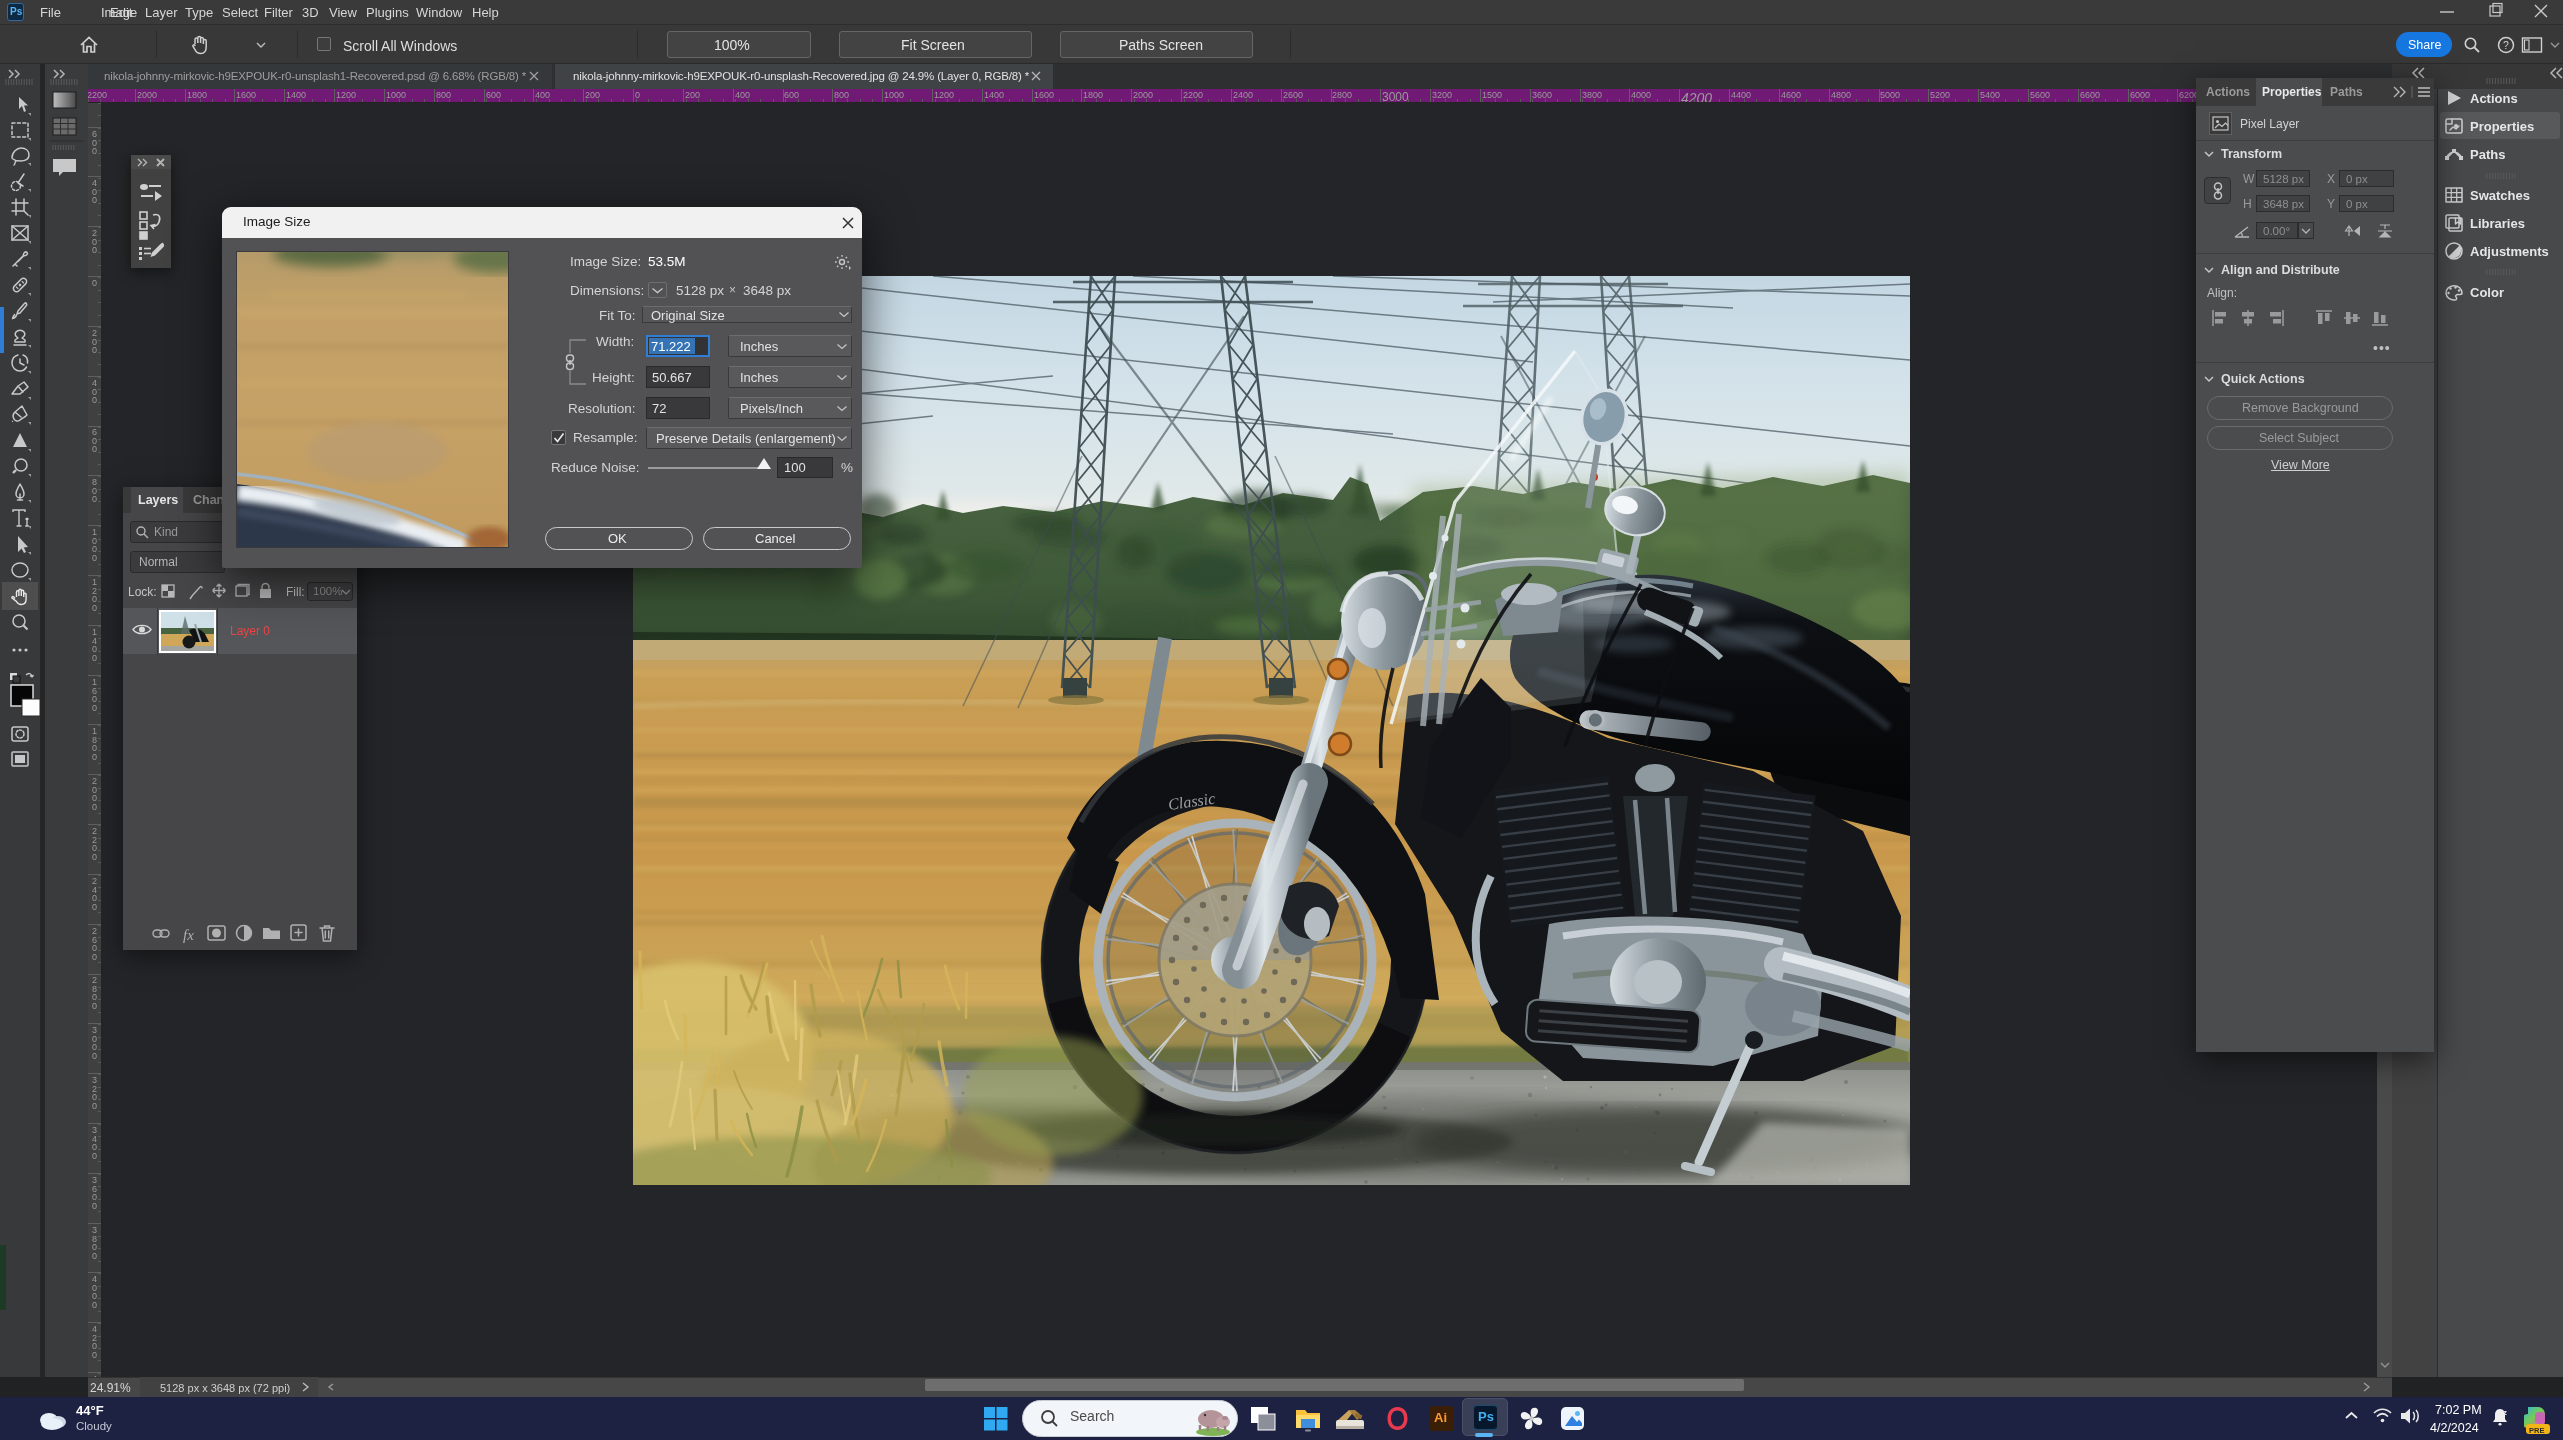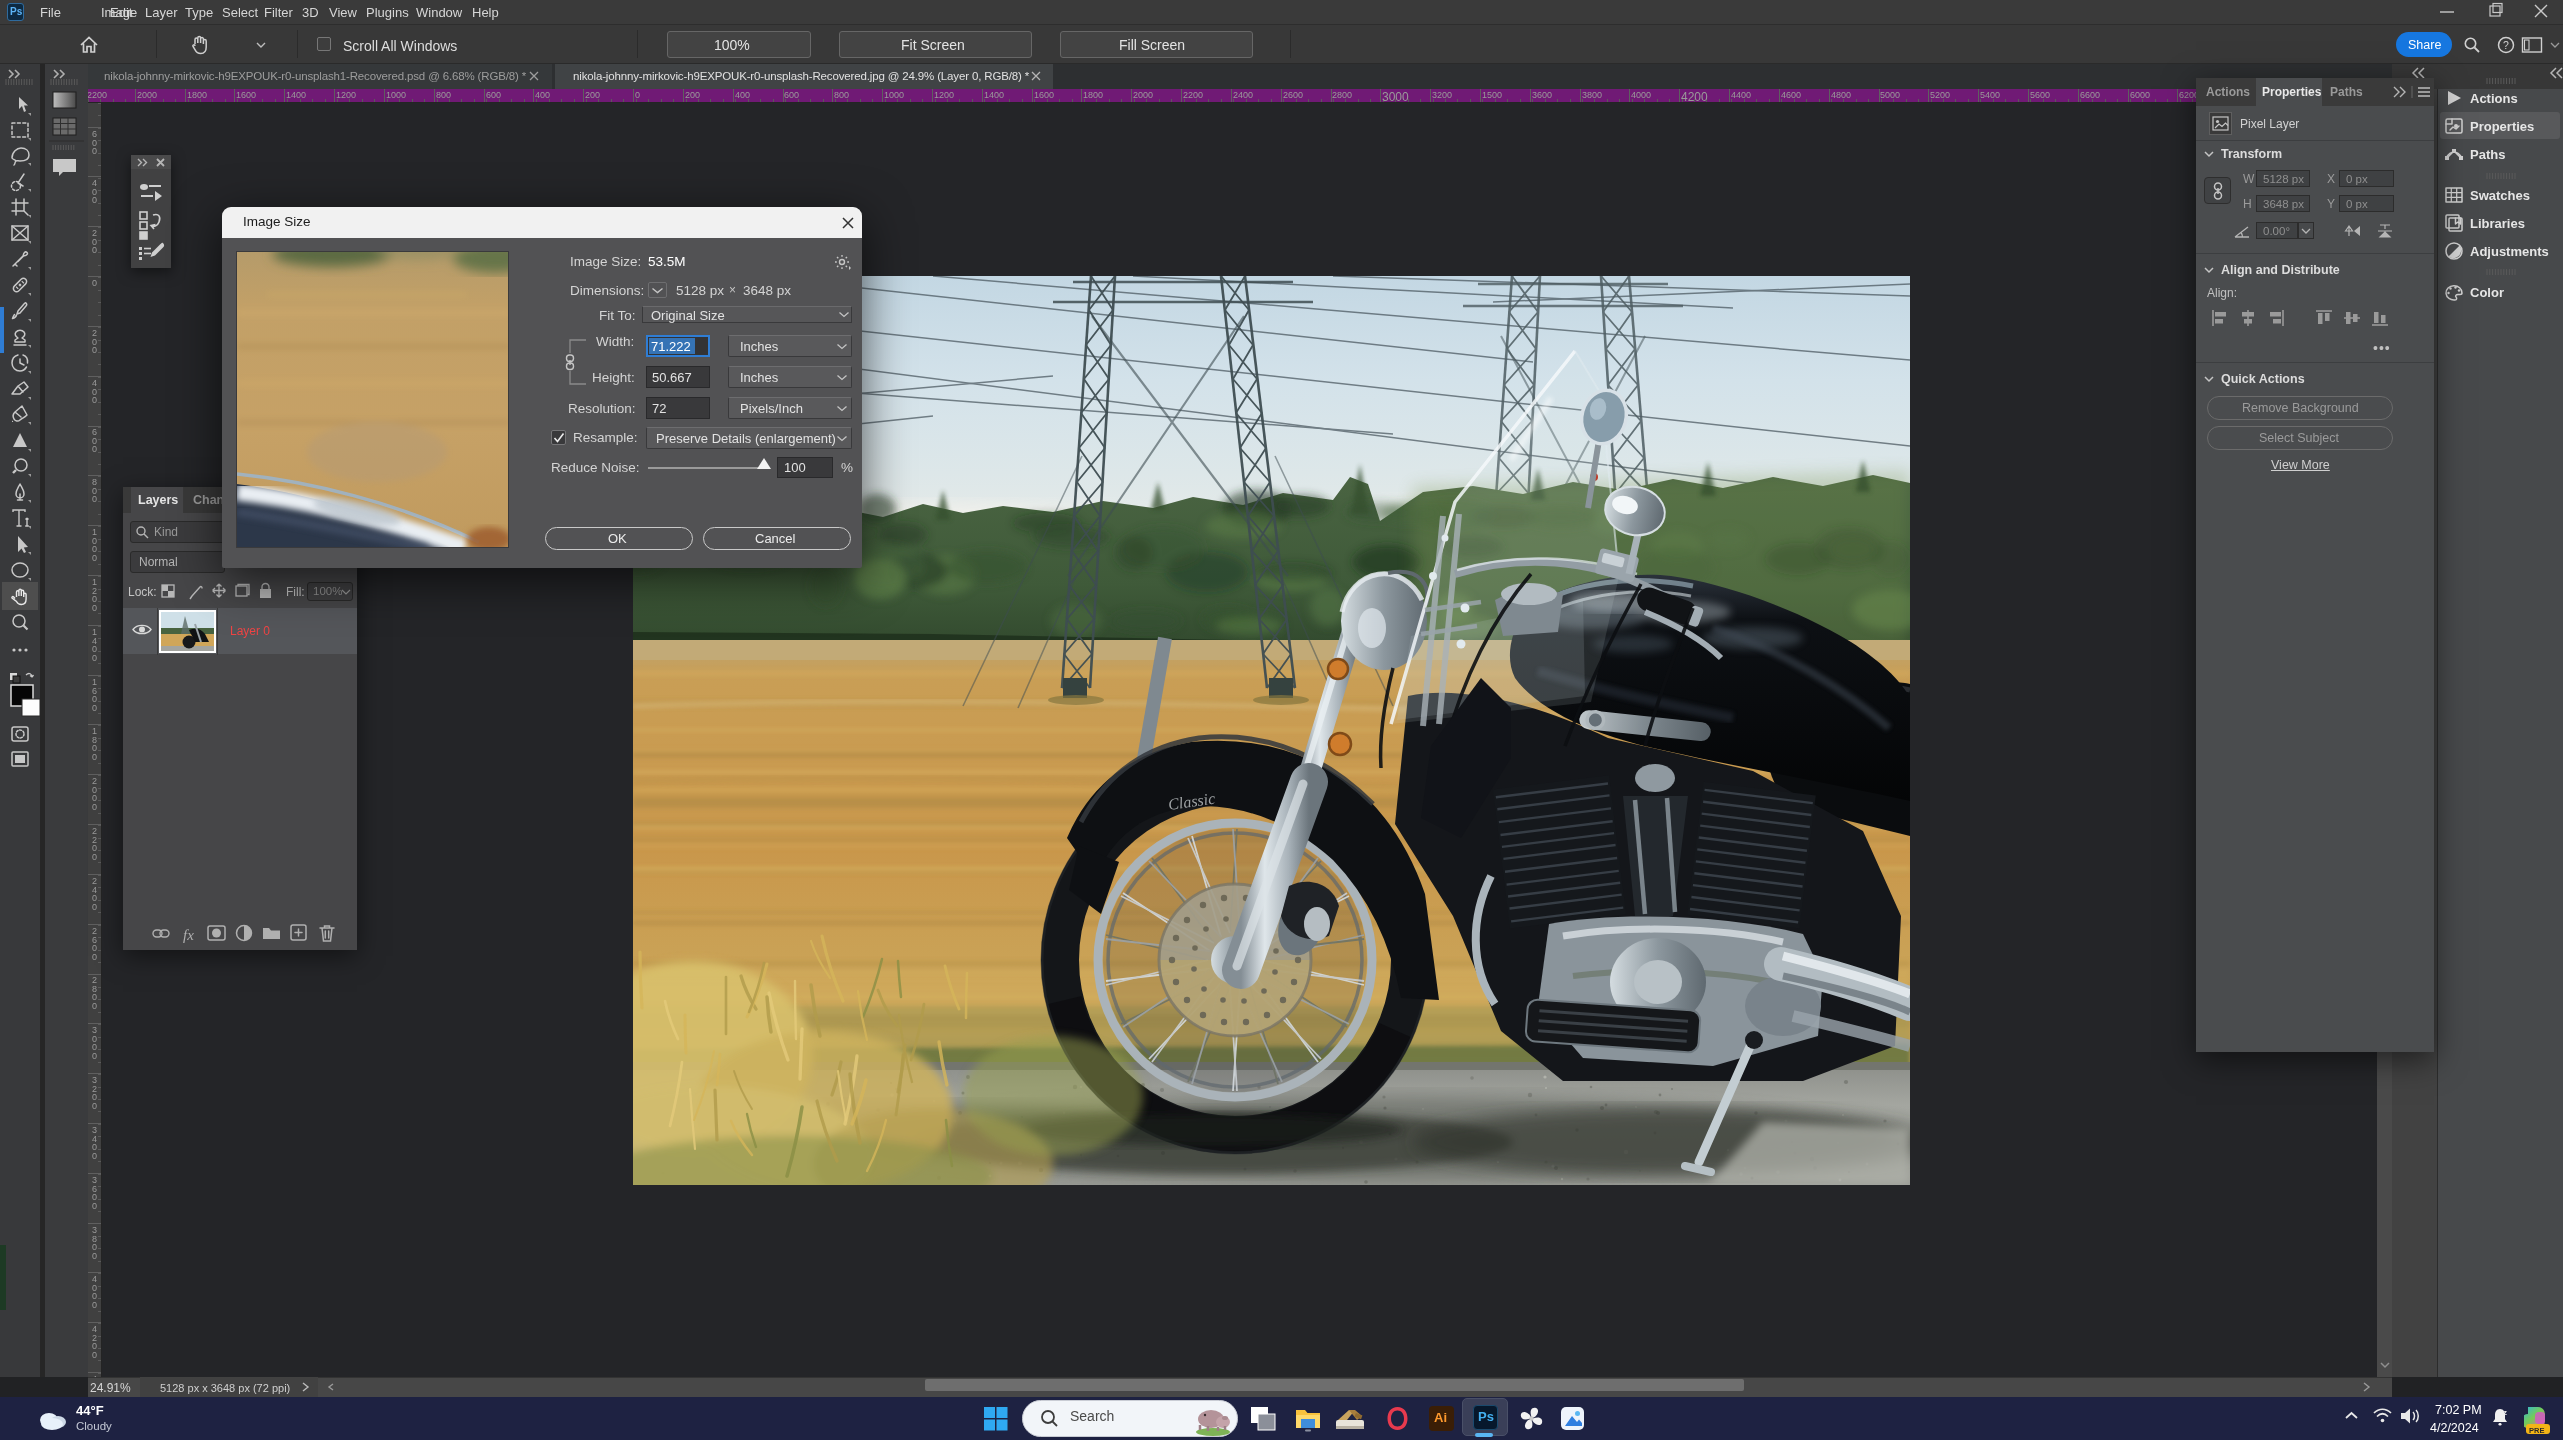--- a/index.html
+++ b/index.html
@@ -58,21 +58,21 @@
 
     <div class="abs" style="left:317px;top:37px;width:14px;height:14px;background:#3d3d3d;border:1px solid #777;border-radius:2px;"></div>
     <div class="tx" style="left:343px;top:38px;font-size:14px;color:#dedede;">Scroll All Windows</div>
     <div class="abs" style="left:637px;top:30px;width:1px;height:28px;background:#2b2b2b;"></div>
 
     <div class="abs" style="left:667px;top:31px;width:144px;height:27px;background:#434343;border:1px solid #666;border-radius:3px;"></div>
     <div class="tx" style="left:714px;top:37px;font-size:14px;color:#e3e3e3;">100%</div>
     <div class="abs" style="left:839px;top:31px;width:193px;height:27px;background:#434343;border:1px solid #666;border-radius:3px;"></div>
     <div class="tx" style="left:901px;top:37px;font-size:14px;color:#e3e3e3;">Fit Screen</div>
     <div class="abs" style="left:1060px;top:31px;width:193px;height:27px;background:#434343;border:1px solid #666;border-radius:3px;"></div>
-    <div class="tx" style="left:1119px;top:37px;font-size:14px;color:#e3e3e3;">Fill Screen</div>
+    <div class="tx" style="left:1119px;top:37px;font-size:14px;color:#e3e3e3;">Paths Screen</div>
     <div class="abs" style="left:1290px;top:30px;width:1px;height:28px;background:#2b2b2b;"></div>
 
     <div class="abs" style="left:2396px;top:32px;width:56px;height:25px;background:#1677e0;border-radius:13px;"></div>
     <div class="tx" style="left:2408px;top:38px;font-size:12.5px;color:#fff;">Share</div>
     <svg class="abs" style="left:2462px;top:35px;" width="20" height="20" viewBox="0 0 20 20">
       <circle cx="8.5" cy="8.5" r="5.2" fill="none" stroke="#d0d0d0" stroke-width="1.6"></circle>
       <line x1="12.5" y1="12.5" x2="17" y2="17" stroke="#d0d0d0" stroke-width="1.8"></line>
     </svg>
     <svg class="abs" style="left:2496px;top:35px;" width="20" height="20" viewBox="0 0 20 20">
       <circle cx="10" cy="10" r="7.5" fill="none" stroke="#d0d0d0" stroke-width="1.5"></circle>
@@ -157,21 +157,21 @@
       <span class="tx" style="left:1344px;top:1px;font-size:9px;color:#9a9a9a;">3200</span>
       <i class="abs" style="left:1342.1px;top:0;width:1px;height:14px;background:#5f5f5f;"></i>
       <span class="tx" style="left:1394px;top:1px;font-size:9px;color:#9a9a9a;">1500</span>
       <i class="abs" style="left:1391.9px;top:0;width:1px;height:14px;background:#5f5f5f;"></i>
       <span class="tx" style="left:1444px;top:1px;font-size:9px;color:#9a9a9a;">3600</span>
       <i class="abs" style="left:1441.8px;top:0;width:1px;height:14px;background:#5f5f5f;"></i>
       <span class="tx" style="left:1494px;top:1px;font-size:9px;color:#9a9a9a;">3800</span>
       <i class="abs" style="left:1491.6px;top:0;width:1px;height:14px;background:#5f5f5f;"></i>
       <span class="tx" style="left:1543px;top:1px;font-size:9px;color:#9a9a9a;">4000</span>
       <i class="abs" style="left:1541.4px;top:0;width:1px;height:14px;background:#5f5f5f;"></i>
-      <span class="tx" style="left:1593px;top:1px;font-size:12px;color:#9a9a9a;">4200</span>
+      <span class="tx" style="left:1593px;top:1px;font-size:14px;color:#9a9a9a;font-style:italic;">4200</span>
       <i class="abs" style="left:1591.2px;top:0;width:1px;height:14px;background:#5f5f5f;"></i>
       <span class="tx" style="left:1643px;top:1px;font-size:9px;color:#9a9a9a;">4400</span>
       <i class="abs" style="left:1641.0px;top:0;width:1px;height:14px;background:#5f5f5f;"></i>
       <span class="tx" style="left:1693px;top:1px;font-size:9px;color:#9a9a9a;">4600</span>
       <i class="abs" style="left:1690.9px;top:0;width:1px;height:14px;background:#5f5f5f;"></i>
       <span class="tx" style="left:1743px;top:1px;font-size:9px;color:#9a9a9a;">4800</span>
       <i class="abs" style="left:1740.7px;top:0;width:1px;height:14px;background:#5f5f5f;"></i>
       <span class="tx" style="left:1792px;top:1px;font-size:9px;color:#9a9a9a;">5000</span>
       <i class="abs" style="left:1790.5px;top:0;width:1px;height:14px;background:#5f5f5f;"></i>
       <span class="tx" style="left:1842px;top:1px;font-size:9px;color:#9a9a9a;">5200</span>

